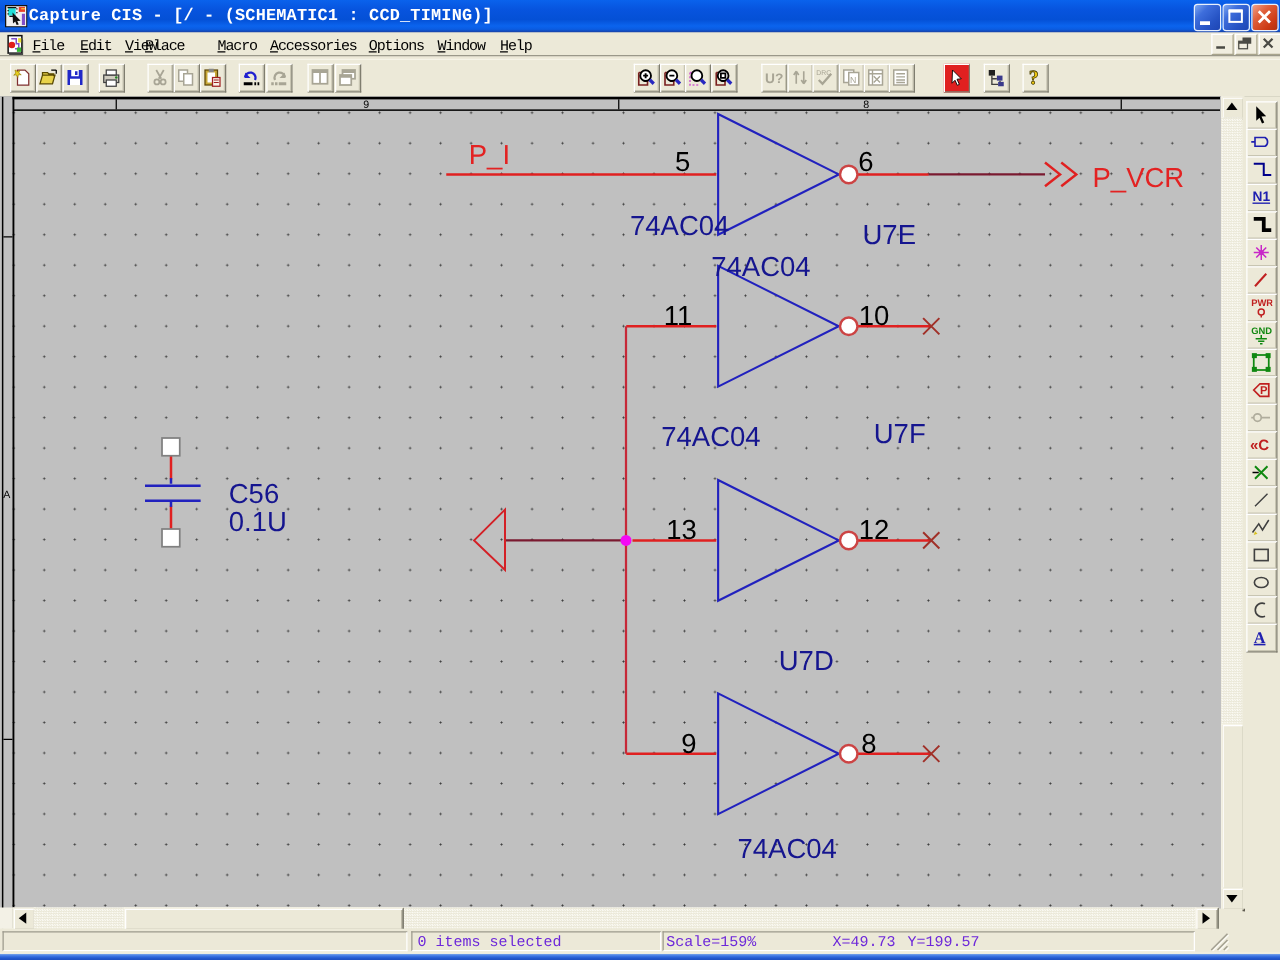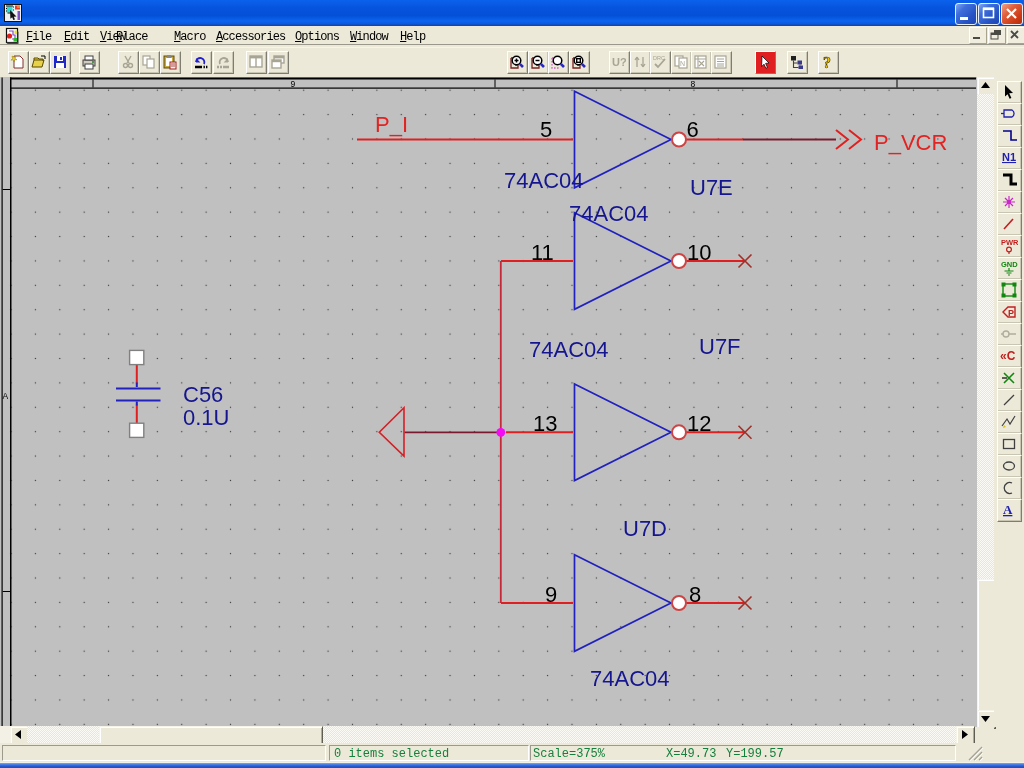--- a/index.html
+++ b/index.html
@@ -50,41 +50,42 @@
     border-right-color:#5F5D51;border-bottom-color:#5F5D51;
     box-shadow:inset 1px 1px 0 #fff, inset -1px -1px 0 #AEAB99;}
   
   #rtools{left:994px;top:77px;width:30px;height:650px;background:#ECE9D8;}
   .rb{position:absolute;left:3px;width:23px;height:21px;background:#ECE9D8;
     border:1px solid #FFF;border-right-color:#7F7D6F;border-bottom-color:#7F7D6F;
     box-shadow:inset -1px -1px 0 #C8C5B2;}
   .rb svg{position:absolute;left:2px;top:1px;}
   
   #status{left:0;top:744px;width:1016px;height:18px;background:#ECE9D8;
-    font-family:"Liberation Mono",monospace;font-size:12px;color:#15803d;}
+    font-family:"Liberation Mono",monospace;font-size:12px;color:#6d28d9;}
   .panel{position:absolute;top:1px;height:14px;border:1px solid #9C9A8C;
     border-bottom-color:#fff;border-right-color:#fff;}
   #status .st{position:absolute;top:3px;}
   #taskbar{left:0;top:762px;width:1024px;height:6px;border-top:1px solid #F4F2E4;box-sizing:border-box;
     background:linear-gradient(180deg,#7FA8E8 0%,#3E76E4 35%,#2258CE 70%,#1E4EC0 100%);}
 </style>
 </head>
 <body>
 <div id="w">
 
   <div id="title" class="abs">
     <svg class="abs" style="left:4px;top:4px" width="18" height="18" viewBox="0 0 18 18">
       <rect x="0.5" y="0.5" width="17" height="17" fill="#F0F0F0" stroke="#101010" stroke-width="1"></rect>
       <rect x="2.5" y="2.5" width="6" height="6" fill="#20E0D8"></rect>
       <path d="M2 2 h7 M2 4.5 h1 M2 7 h1 M4.5 2 v-0 M9 3 h1 M9 6 h1 M3.5 9 h5" stroke="#101010" stroke-width="1"></path>
       <rect x="11" y="1.5" width="5" height="4" fill="#E84028"></rect>
       <rect x="13" y="2.5" width="3" height="1" fill="#F8C838"></rect>
       <rect x="13.5" y="7" width="2.5" height="9" fill="#8050C8"></rect>
       <path d="M6 6 L12.5 12.5 L9.8 12.7 L11 15.5 L9.3 16 L8.2 13.2 L6.4 14.8 Z" fill="#101010"></path>
     </svg>
+    <div class="txt">Capture CIS - [/ - (SCHEMATIC1 : CCD_TIMING)]</div>
     <div class="tbtn blue" style="left:955px;">
       <svg width="20" height="20">
           <rect x="4" y="13" width="8" height="3" fill="#fff"></rect>
         </svg>
     </div>
     <div class="tbtn blue" style="left:978px;">
       <svg width="20" height="20">
           <rect x="4.5" y="4.5" width="10" height="9" fill="none" stroke="#fff" stroke-width="1.6"></rect>
           <rect x="4" y="3.5" width="11" height="2.6" fill="#fff"></rect>
         </svg>
@@ -541,21 +542,21 @@
           <text x="3" y="13" font-size="13" font-weight="bold" fill="#2020B0" text-decoration="underline" font-family="Liberation Serif">A</text>
         </svg>
       </div>
   </div>
 
   <div id="status" class="abs">
     <div class="panel" style="left:2px;width:322px"></div>
     <div class="panel" style="left:329px;width:198px"></div>
     <div class="panel" style="left:530px;width:424px"></div>
     <div class="st" style="left:334px">0 items selected</div>
-    <div class="st" style="left:533px">Scale=375%</div>
+    <div class="st" style="left:533px">Scale=159%</div>
     <div class="st" style="left:666px">X=49.73</div>
     <div class="st" style="left:726px">Y=199.57</div>
     <svg class="abs" style="left:968px;top:2px" width="16" height="15">
       <path d="M14 1 L1 14 M14 6 L6 14 M14 11 L11 14" stroke="#A5A293" stroke-width="1.3"></path>
       <path d="M15 2 L2 15 M15 7 L7 15 M15 12 L12 15" stroke="#FBFAF4" stroke-width="1"></path>
     </svg>
   </div>
   <div id="taskbar" class="abs"></div>
 </div>
 

